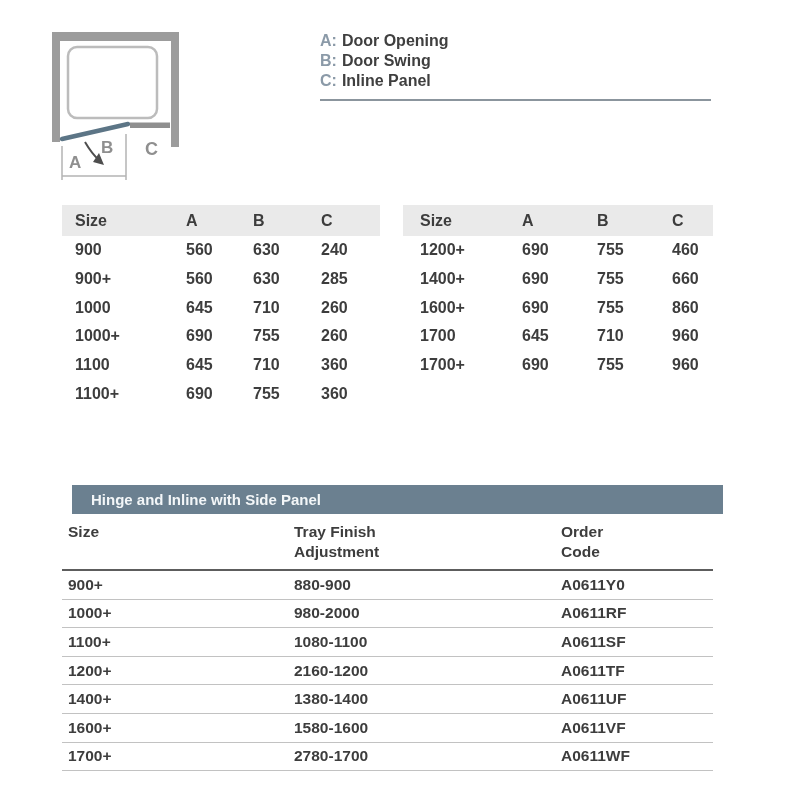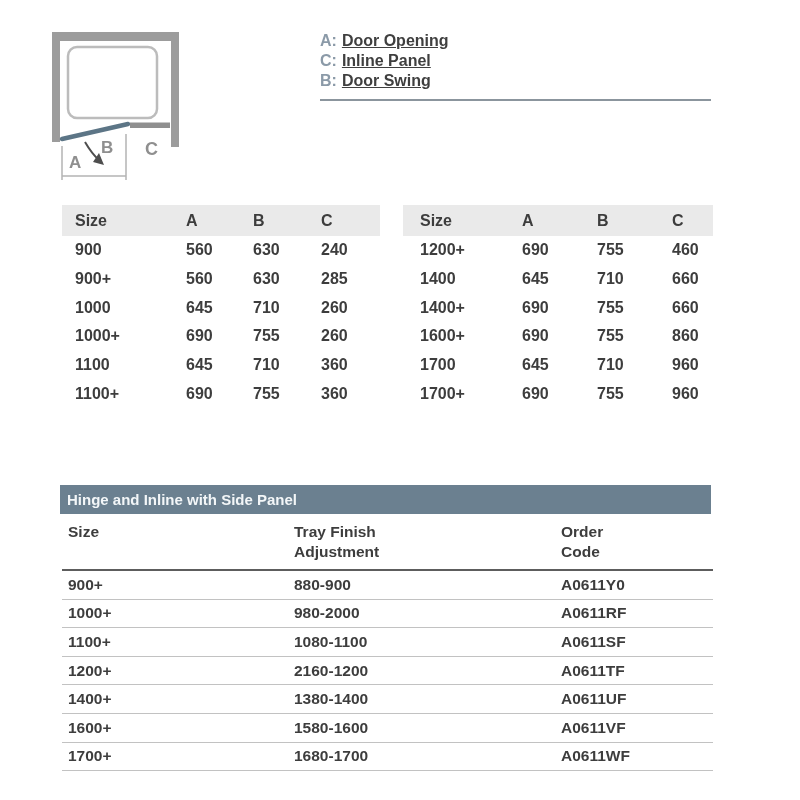--- a/index.html
+++ b/index.html
@@ -6,42 +6,42 @@
   body{
     width:800px;height:800px;background:#ffffff;position:relative;
     font-family:"Liberation Sans",sans-serif;color:#3d3d3d;overflow:hidden;
   }
   
   .diagram{position:absolute;left:45px;top:26px;}
   
   .legend{position:absolute;left:320px;top:31px;font-size:16px;font-weight:bold;line-height:20px;}
   .legend-row{white-space:nowrap;}
   .legend-key{color:#8b9aa8;margin-right:5px;}
-  .legend-label{color:#3f3f3f;text-decoration:underline;}
+  .legend-label{color:#3f3f3f;}
   .legend-divider{position:absolute;left:320px;top:99px;width:391px;height:2px;background:#8b959d;}
   
   table{border-collapse:collapse;table-layout:fixed;}
   .size-table{position:absolute;top:205px;font-size:16px;font-weight:bold;color:#3d3d3d;}
   .size-table.left{left:62px;width:318px;}
   .size-table.right{left:403px;width:310px;}
   .size-table th{background:#eaeaea;text-align:left;font-weight:bold;height:31px;padding:0;}
   .size-table td{height:28.7px;padding:0;}
   .size-table tbody tr:first-child td{padding-top:0;}
   .size-table.left .c1{width:111px;}
   .size-table.left .c2{width:67px;}
   .size-table.left .c3{width:68px;}
   .size-table.left .c1{padding-left:13px;}
   .size-table.left th.c1{padding-left:13px;}
   .size-table.right .c1{width:102px;padding-left:17px;}
   .size-table.right .c2{width:75px;}
   .size-table.right .c3{width:75px;}
   
   .order-bar{
-    position:absolute;left:60px;top:485px;width:651px;height:29px;box-sizing:border-box;
-    background:#6b8090;color:#f3f6f8;font-size:15px;font-weight:bold;line-height:29px;padding-left:7px;
+    position:absolute;left:72px;top:485px;width:651px;height:29px;box-sizing:border-box;
+    background:#6b8090;color:#f3f6f8;font-size:15px;font-weight:bold;line-height:29px;padding-left:19px;
   }
   .order-table{position:absolute;left:62px;top:519px;width:651px;font-size:15.5px;font-weight:bold;color:#3d3d3d;}
   .order-table th{
     text-align:left;vertical-align:top;font-weight:bold;white-space:pre-line;
     padding:3px 0 7px 0;border-bottom:2px solid #5d5d5d;line-height:20px;
   }
   .order-table .c1{width:226px;}
   .order-table th.c1,.order-table td.c1{padding-left:6px;}
   .order-table .c2{width:267px;margin-top:47px;}
   .order-table td{height:27.6px;padding:0;border-bottom:1.5px solid #c2c2c2;}
@@ -70,24 +70,24 @@
   <text x="24" y="142" font-size="17" font-weight="bold" fill="#8f8f8f">A</text>
   <text x="56" y="127" font-size="17" font-weight="bold" fill="#8f8f8f">B</text>
   <text x="100" y="129" font-size="18" font-weight="bold" fill="#8f8f8f">C</text>
 </svg>
 
 <div class="legend">
   <div class="legend-row">
     <span class="legend-key">A:</span><span class="legend-label">Door Opening</span>
   </div>
   <div class="legend-row">
-    <span class="legend-key">C:</span><span class="legend-label">Inline Panel</span>
+    <span class="legend-key">B:</span><span class="legend-label">Door Swing</span>
   </div>
   <div class="legend-row">
-    <span class="legend-key">B:</span><span class="legend-label">Door Swing</span>
+    <span class="legend-key">C:</span><span class="legend-label">Inline Panel</span>
   </div>
 </div>
 <div class="legend-divider"></div>
 
 <table class="size-table left">
   <thead>
     <tr>
       <th class="c1">Size</th>
       <th class="c2">A</th>
       <th class="c3">B</th>
@@ -142,26 +142,20 @@
       <th class="c3">B</th>
       <th class="c4">C</th>
     </tr>
   </thead>
   <tbody>
     <tr>
       <td class="c1">1200+</td>
       <td class="c2">690</td>
       <td class="c3">755</td>
       <td class="c4">460</td>
-    </tr>
-    <tr>
-      <td class="c1">1400</td>
-      <td class="c2">645</td>
-      <td class="c3">710</td>
-      <td class="c4">660</td>
     </tr>
     <tr>
       <td class="c1">1400+</td>
       <td class="c2">690</td>
       <td class="c3">755</td>
       <td class="c4">660</td>
     </tr>
     <tr>
       <td class="c1">1600+</td>
       <td class="c2">690</td>
@@ -223,17 +217,17 @@
       <td class="c2">1380-1400</td>
       <td class="c3">A0611UF</td>
     </tr>
     <tr>
       <td class="c1">1600+</td>
       <td class="c2">1580-1600</td>
       <td class="c3">A0611VF</td>
     </tr>
     <tr>
       <td class="c1">1700+</td>
-      <td class="c2">1680-1700</td>
+      <td class="c2">2780-1700</td>
       <td class="c3">A0611WF</td>
     </tr>
   </tbody>
 </table>
 
 </body></html>

